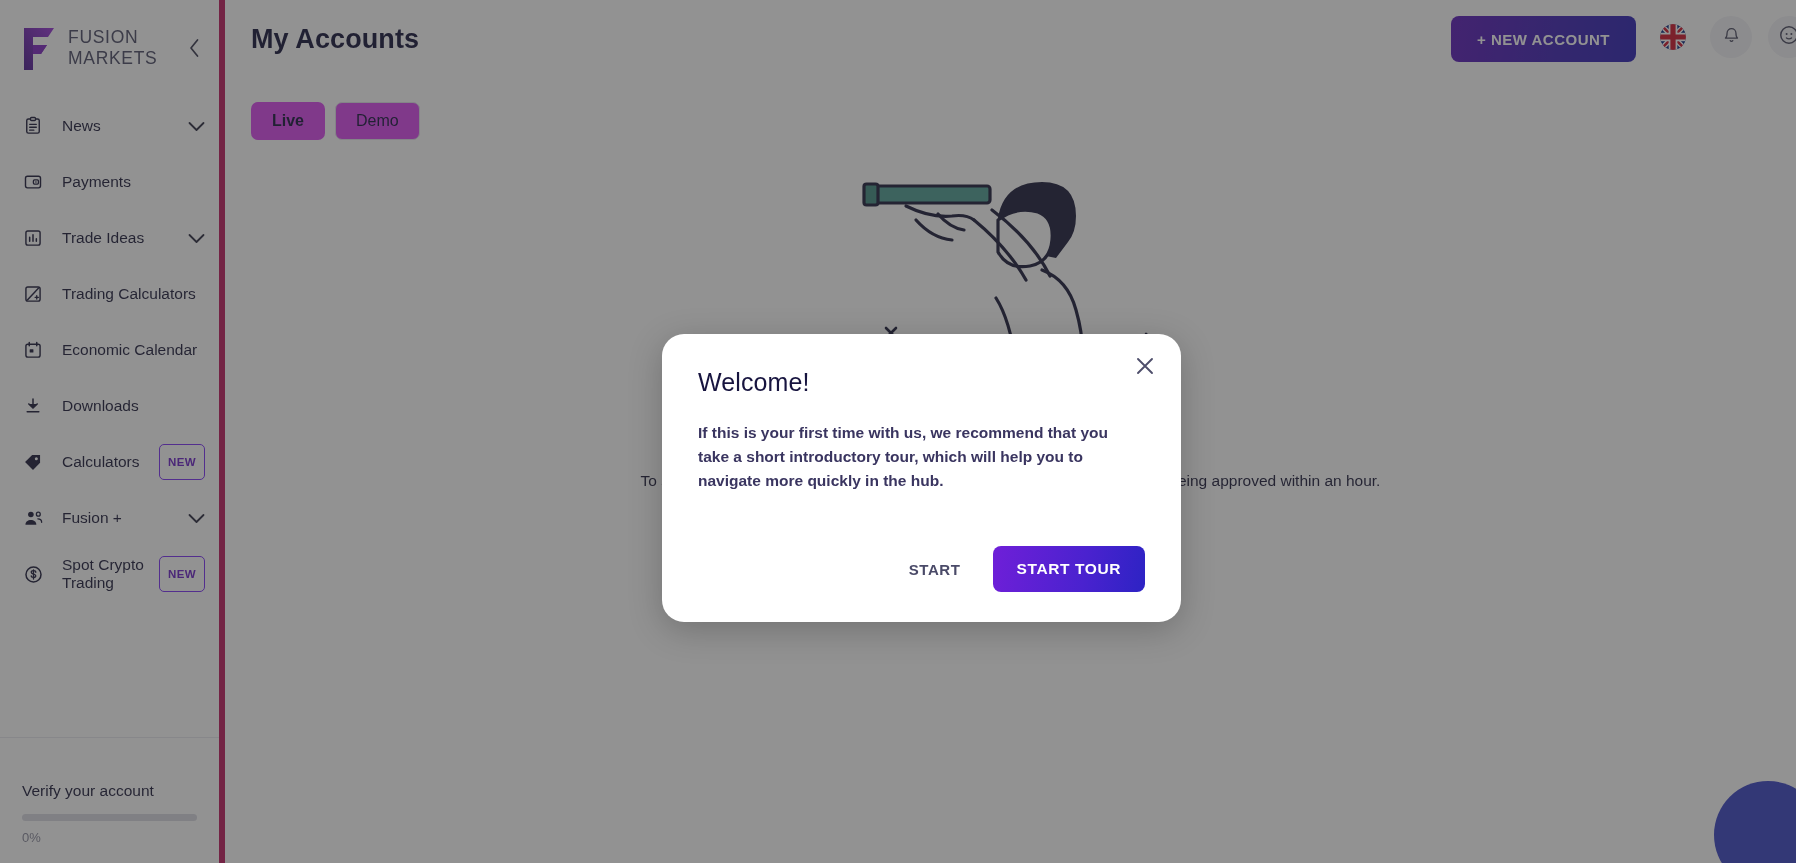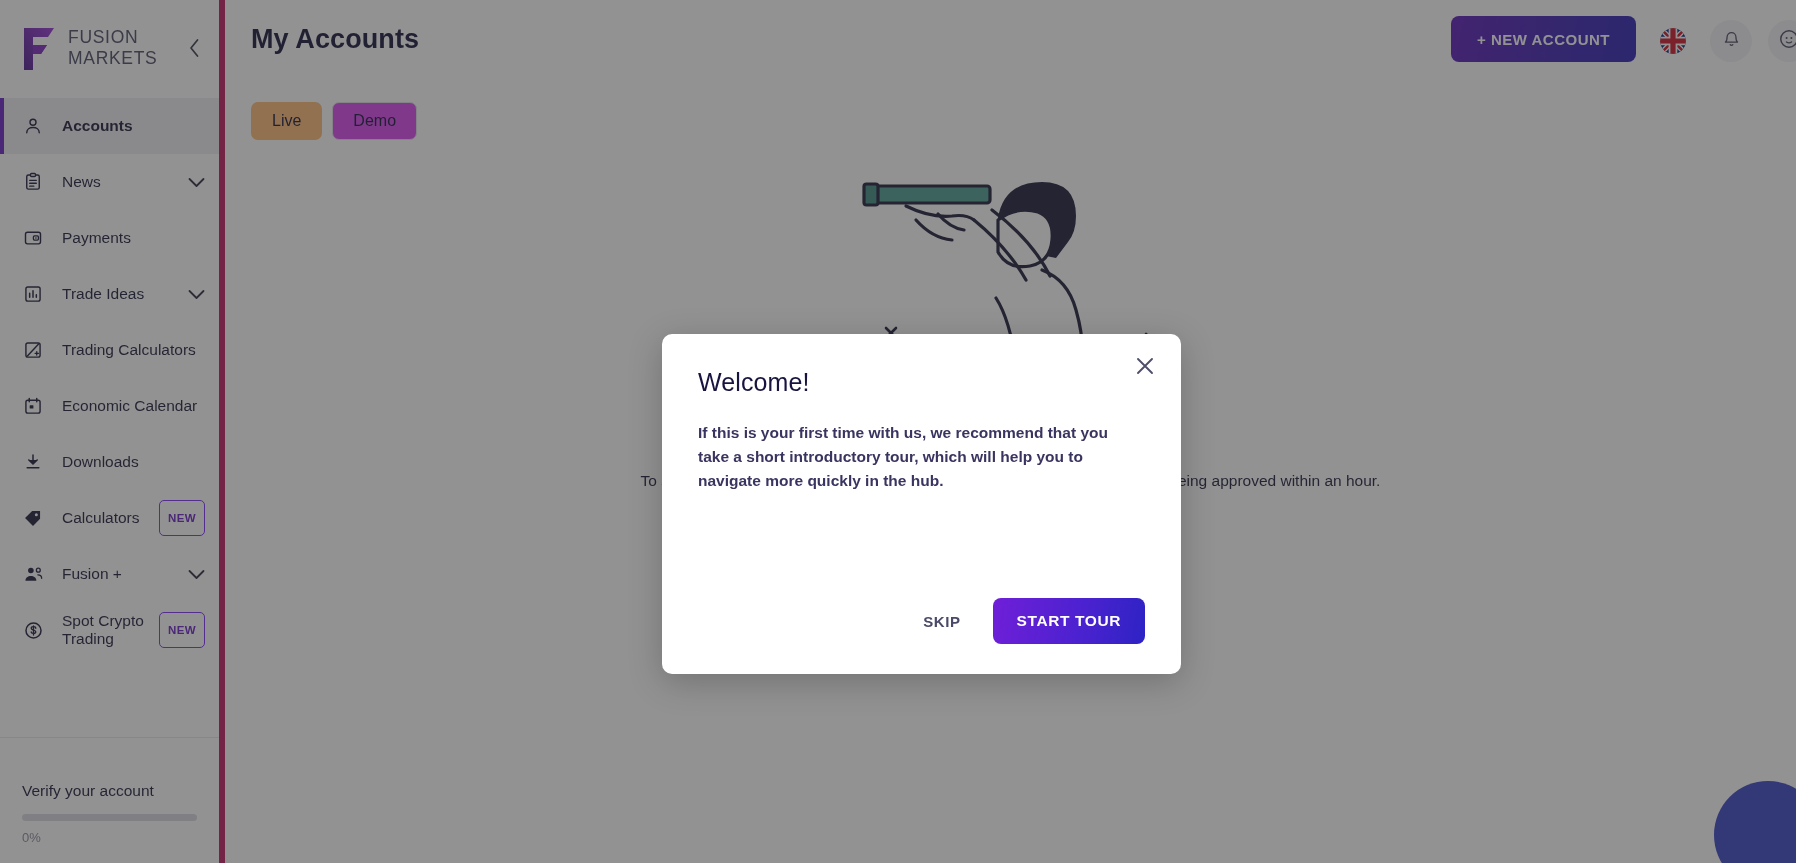--- a/index.html
+++ b/index.html
@@ -111,21 +111,21 @@
     background: #ffffff;
     display: flex; align-items: center;
     padding: 0 0 0 26px;
     z-index: 5;
   }
   #page-title {
     font-size: 27px; font-weight: 700; color: #14133a;
     letter-spacing: .1px;
   }
   #header-right {
-    margin-left: auto; display: flex; align-items: flex-end;
+    margin-left: auto; display: flex; align-items: flex-start;
     gap: 16px; padding-right: 0;
   }
   #new-account-btn {
     height: 46px; padding: 0 26px;
     border: none; border-radius: 8px;
     background: linear-gradient(100deg, #5b18b8 0%, #3d20b5 55%, #2a21b5 100%);
     color: #ffffff;
     font-family: "Liberation Sans", sans-serif;
     font-size: 15px; font-weight: 600; letter-spacing: .5px;
     cursor: pointer;
@@ -149,21 +149,21 @@
     padding: 24px 26px 0 26px;
   }
   #tabs { display: flex; gap: 10px; }
   .tab {
     height: 38px; min-width: 70px;
     padding: 0 20px; border-radius: 7px;
     display: flex; align-items: center; justify-content: center;
     font-size: 16px; color: #14133a; cursor: pointer;
     border: 1px solid transparent;
   }
-  .tab.active { background: #fdba74; font-weight: 400; }
+  .tab.active { background: #d946ef; font-weight: 700; }
   .tab.inactive { border: 1px solid #e2e2ea; background: #d946ef; }
 
   #empty-state {
     margin-top: 18px;
     display: flex; flex-direction: column; align-items: center;
   }
   #illustration { width: 330px; height: 300px; }
   #empty-text {
     margin-top: 12px;
     font-size: 15.5px; color: #1c1b3a;
@@ -177,23 +177,23 @@
     width: 108px; height: 108px; border-radius: 50%;
     background: #3a43c4;
     z-index: 20;
     cursor: pointer;
   }
 
   
   #modal {
     position: absolute;
     left: 662px; top: 334px;
-    width: 519px; height: 340px;
+    width: 519px; height: 288px;
     background: #ffffff;
-    border-radius: 10px;
+    border-radius: 22px;
     box-shadow: 0 8px 34px rgba(0,0,0,.22);
     z-index: 60;
     padding: 34px 36px 30px 36px;
     display: flex; flex-direction: column;
   }
   #modal-close {
     position: absolute; right: 22px; top: 18px;
     width: 28px; height: 28px;
     display: flex; align-items: center; justify-content: center;
     cursor: pointer; color: #4e4e6b;
@@ -256,29 +256,20 @@
       </span>
       <span id="collapse-btn">
         <svg width="13" height="20" viewBox="0 0 13 20" fill="none" aria-hidden="true">
           <path d="M9.5 2 L3 10 L9.5 18" stroke="currentColor" stroke-width="1.7" stroke-linecap="round" stroke-linejoin="round"></path>
         </svg>
       </span>
     </div>
 
     <nav id="nav">
 
-      <div class="nav-item active">
-        <span class="nav-ico">
-          <svg width="20" height="20" viewBox="0 0 24 24" fill="none" aria-hidden="true">
-            <circle cx="12" cy="7.5" r="3.6" stroke="currentColor" stroke-width="1.7"></circle>
-            <path d="M4.5 20c0-4 3.4-6.2 7.5-6.2S19.5 16 19.5 20" stroke="currentColor" stroke-width="1.7" stroke-linecap="round"></path>
-          </svg>
-        </span>
-        <span class="nav-label">Accounts</span>
-      </div>
 
       <div class="nav-item">
         <span class="nav-ico">
           <svg width="20" height="20" viewBox="0 0 24 24" fill="none" aria-hidden="true">
             <rect x="4.5" y="3.5" width="15" height="17" rx="2" stroke="currentColor" stroke-width="1.7"></rect>
             <rect x="9" y="1.8" width="6" height="3.6" rx="1.1" stroke="currentColor" stroke-width="1.6" fill="#fff"></rect>
             <path d="M8 10h8M8 13.5h8M8 17h5" stroke="currentColor" stroke-width="1.6" stroke-linecap="round"></path>
           </svg>
         </span>
         <span class="nav-label">News</span>
@@ -500,18 +491,18 @@
 
   <div id="modal" role="dialog">
     <span id="modal-close">
       <svg width="18" height="18" viewBox="0 0 18 18" fill="none" aria-hidden="true">
         <path d="M2 2 L16 16 M16 2 L2 16" stroke="currentColor" stroke-width="1.9" stroke-linecap="round"></path>
       </svg>
     </span>
     <h2 id="modal-title">Welcome!</h2>
     <p id="modal-body">If this is your first time with us, we recommend that you take a short introductory tour, which will help you to navigate more quickly in the hub.</p>
     <div id="modal-actions">
-      <button id="skip-btn">SKIP</button>
+      <button id="skip-btn">START</button>
       <button id="start-tour-btn">START TOUR</button>
     </div>
   </div>
 
 </div>
 
 </body></html>

